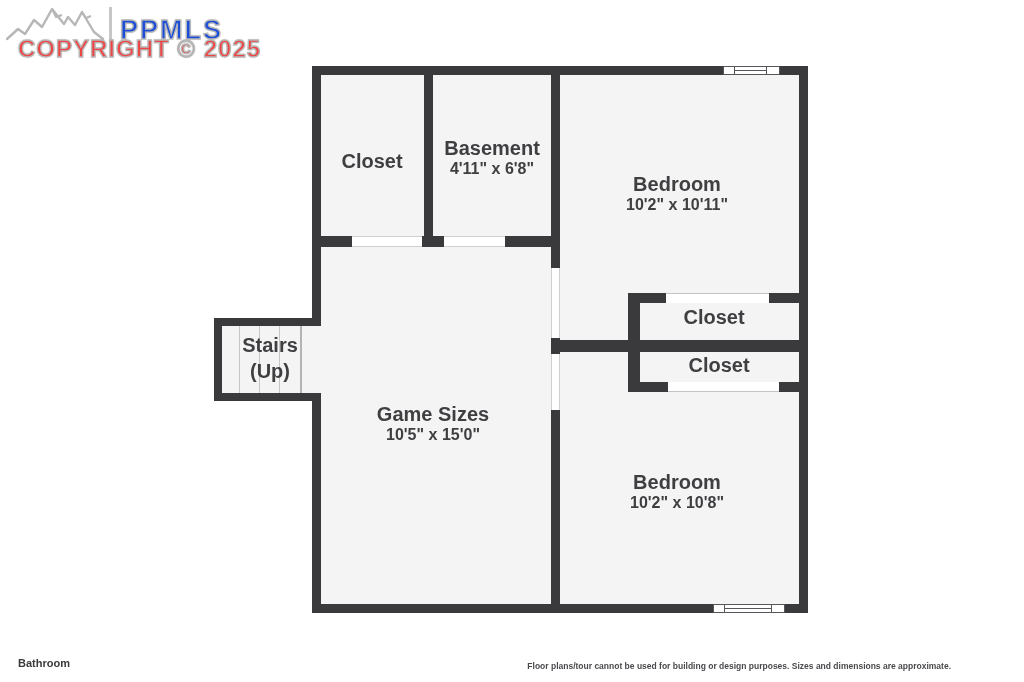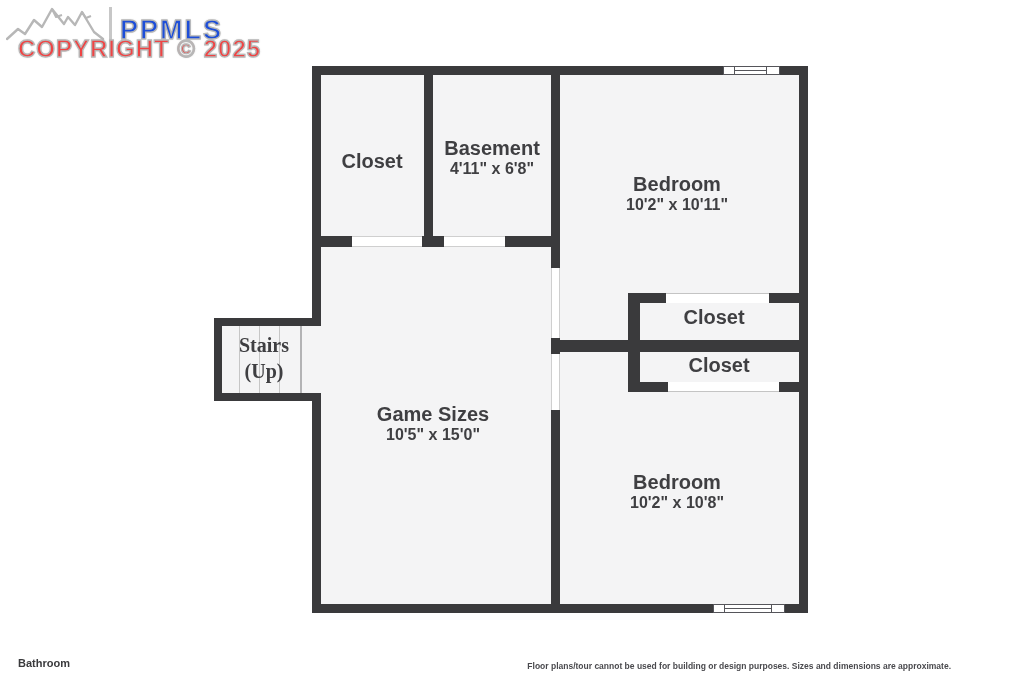--- a/index.html
+++ b/index.html
@@ -132,21 +132,21 @@
     </div>
 
     <div class="room-label name" style="left:714px;top:317px;">
       <span>Closet</span>
     </div>
 
     <div class="room-label name" style="left:719px;top:365px;">
       <span>Closet</span>
     </div>
 
-    <div class="room-label stairs-label" style="left:264px;top:358px;font-family:Liberation Serif, serif;">
+    <div class="room-label stairs-label" style="left:270px;top:358px;">
       <div>Stairs</div>
       <div>(Up)</div>
     </div>
 
     <div class="room-label" style="left:433px;top:423px;">
       <div class="name">Game Sizes</div>
       <div class="dims">10'5" x 15'0"</div>
     </div>
 
     <div class="room-label" style="left:677px;top:491px;">

